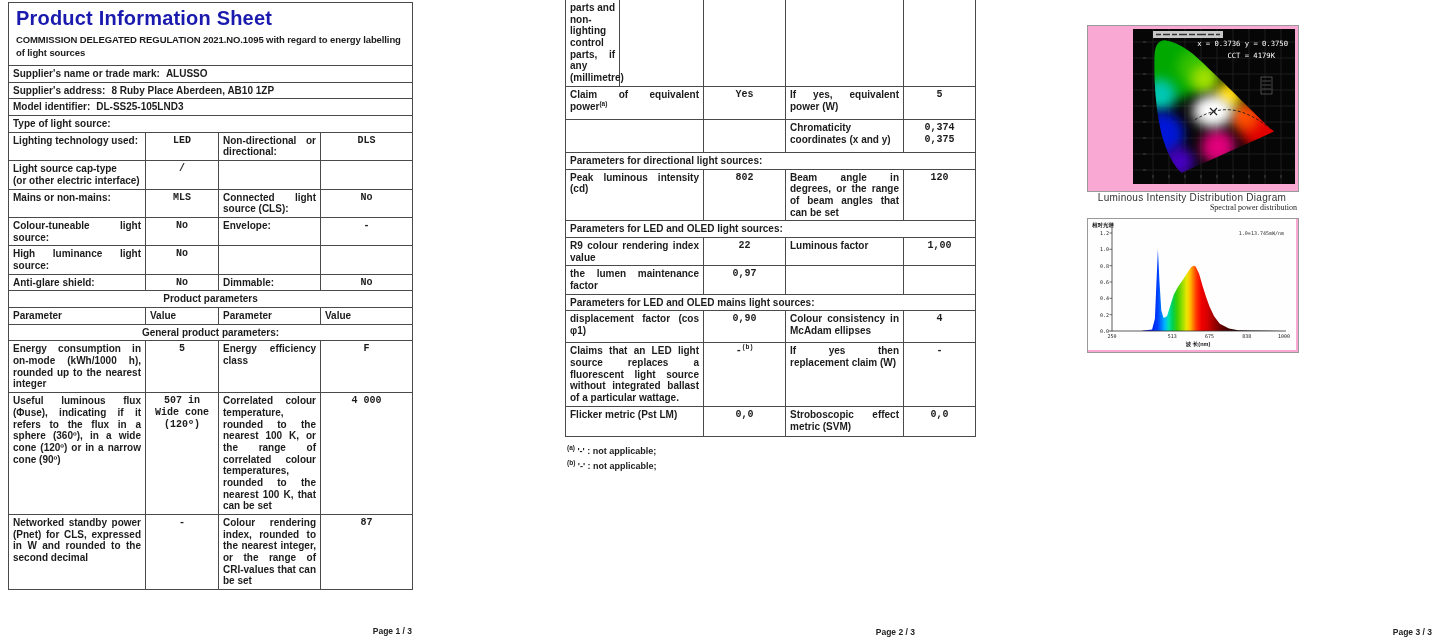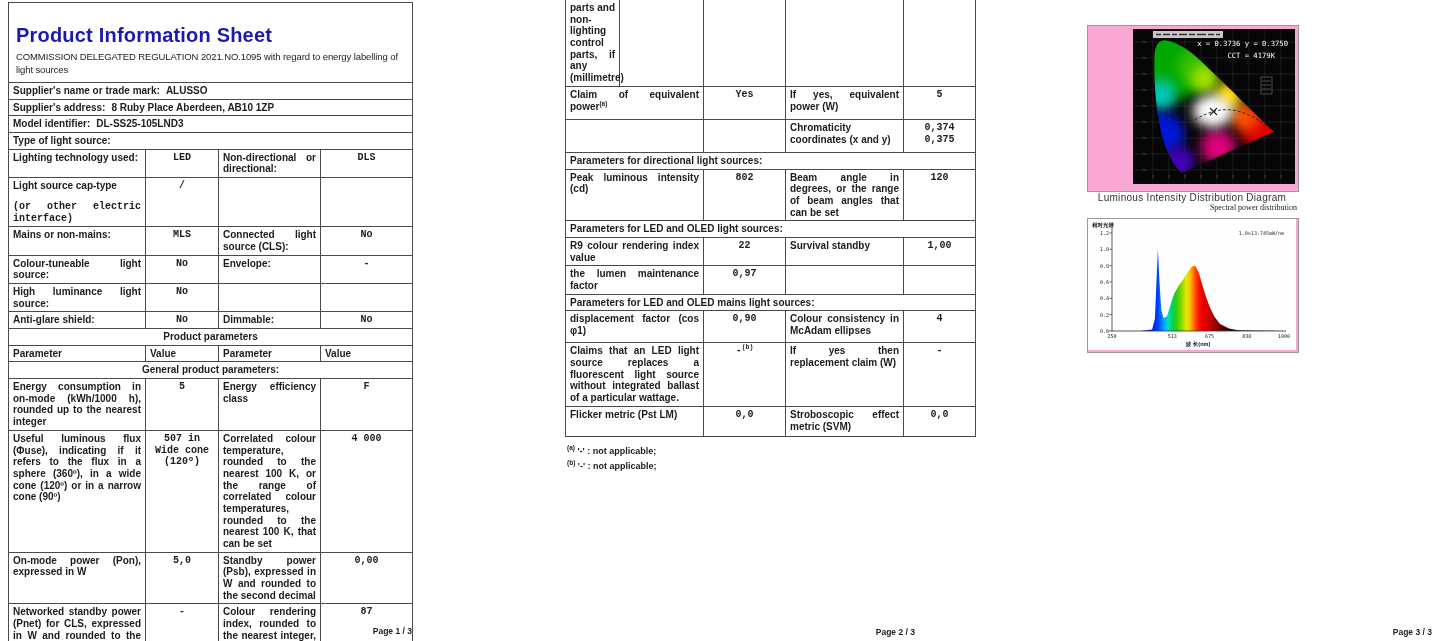--- a/index.html
+++ b/index.html
@@ -18,25 +18,25 @@
     vertical-align:top;
   }
   .lbl{text-align:justify;}
   .val{text-align:center;font-family:Liberation Mono, monospace;}
   .sec{text-align:left;}
   .ctr{text-align:center;}
   sup,.sup{vertical-align:super;font-size:6.5px;line-height:0;}
   
   #page1{left:8px;top:2px;width:404px;}
   #p1-table{width:404px;}
-  .headcell{padding:20px 7px 5px 7px;margin-top:41px;}
+  .headcell{padding:3px 7px 5px 7px;margin-top:41px;}
   .doc-title{margin:1px 0 4px 0;font-size:20px;font-weight:bold;color:#1a1aae;letter-spacing:.2px;}
-  .doc-reg{margin:0;font-size:9.5px;font-weight:normal;line-height:1.35;letter-spacing:-.1px;}
+  .doc-reg{margin:0;font-size:9.5px;font-weight:bold;line-height:1.35;letter-spacing:-.1px;}
   .id-row span.v{margin-left:6px;}
-  .gapline{margin-top:9px;font-family:Liberation Mono, monospace;}
+  .gapline{}
   .pagenum{position:absolute;font-size:8.5px;font-weight:bold;color:#222;}
   #p1-page{left:8px;top:626px;width:404px;text-align:right;padding-right:2px;}
   
   #page2{left:517px;top:0;width:410px;margin-left:48px;}
   #p2-table{width:410px;}
   #p2-table tr.first td{border-top:none;}
   .footnotes{margin-top:7px;padding-left:2px;font-size:9px;font-weight:bold;line-height:1.7;}
   #p2-page{left:505px;top:627px;width:410px;text-align:right;padding-right:7px;}
   
   .figframe{position:absolute;background:#f9a8d4;border:1px solid #9a9a9a;}
@@ -147,26 +147,20 @@
       <td class="lbl">Energy efficiency class</td>
       <td class="val">F</td>
     </tr>
     <tr>
       <td colspan="2" class="lbl">Useful luminous flux (Φuse), indicating if it refers to the flux in a sphere (360º), in a wide cone (120º) or in a narrow cone (90º)</td>
       <td class="val">507 in Wide cone (120º)</td>
       <td class="lbl">Correlated colour temperature, rounded to the nearest 100 K, or the range of correlated colour temperatures, rounded to the nearest 100 K, that can be set</td>
       <td class="val">4 000</td>
     </tr>
     <tr>
-      <td colspan="2" class="lbl">On-mode power (Pon), expressed in W</td>
-      <td class="val">5,0</td>
-      <td class="lbl">Standby power (Psb), expressed in W and rounded to the second decimal</td>
-      <td class="val">0,00</td>
-    </tr>
-    <tr>
       <td colspan="2" class="lbl">Networked standby power (Pnet) for CLS, expressed in W and rounded to the second decimal</td>
       <td class="val">-</td>
       <td class="lbl">Colour rendering index, rounded to the nearest integer, or the range of CRI-values that can be set</td>
       <td class="val">87</td>
     </tr>
 
   </tbody>
     </table>
 </div>
 <div class="pagenum" id="p1-page">Page 1 / 3</div>
@@ -211,21 +205,21 @@
       <td class="val">802</td>
       <td class="lbl">Beam angle in degrees, or the range of beam angles that can be set</td>
       <td class="val">120</td>
     </tr>
     <tr>
           <td colspan="5" class="sec">Parameters for LED and OLED light sources:</td>
         </tr>
     <tr>
       <td colspan="2" class="lbl">R9 colour rendering index value</td>
       <td class="val">22</td>
-      <td class="lbl">Survival standby</td>
+      <td class="lbl">Luminous factor</td>
       <td class="val">1,00</td>
     </tr>
     <tr>
       <td colspan="2" class="lbl">the lumen maintenance factor</td>
       <td class="val">0,97</td>
       <td></td>
       <td></td>
     </tr>
     <tr>
           <td colspan="5" class="sec">Parameters for LED and OLED mains light sources:</td>

